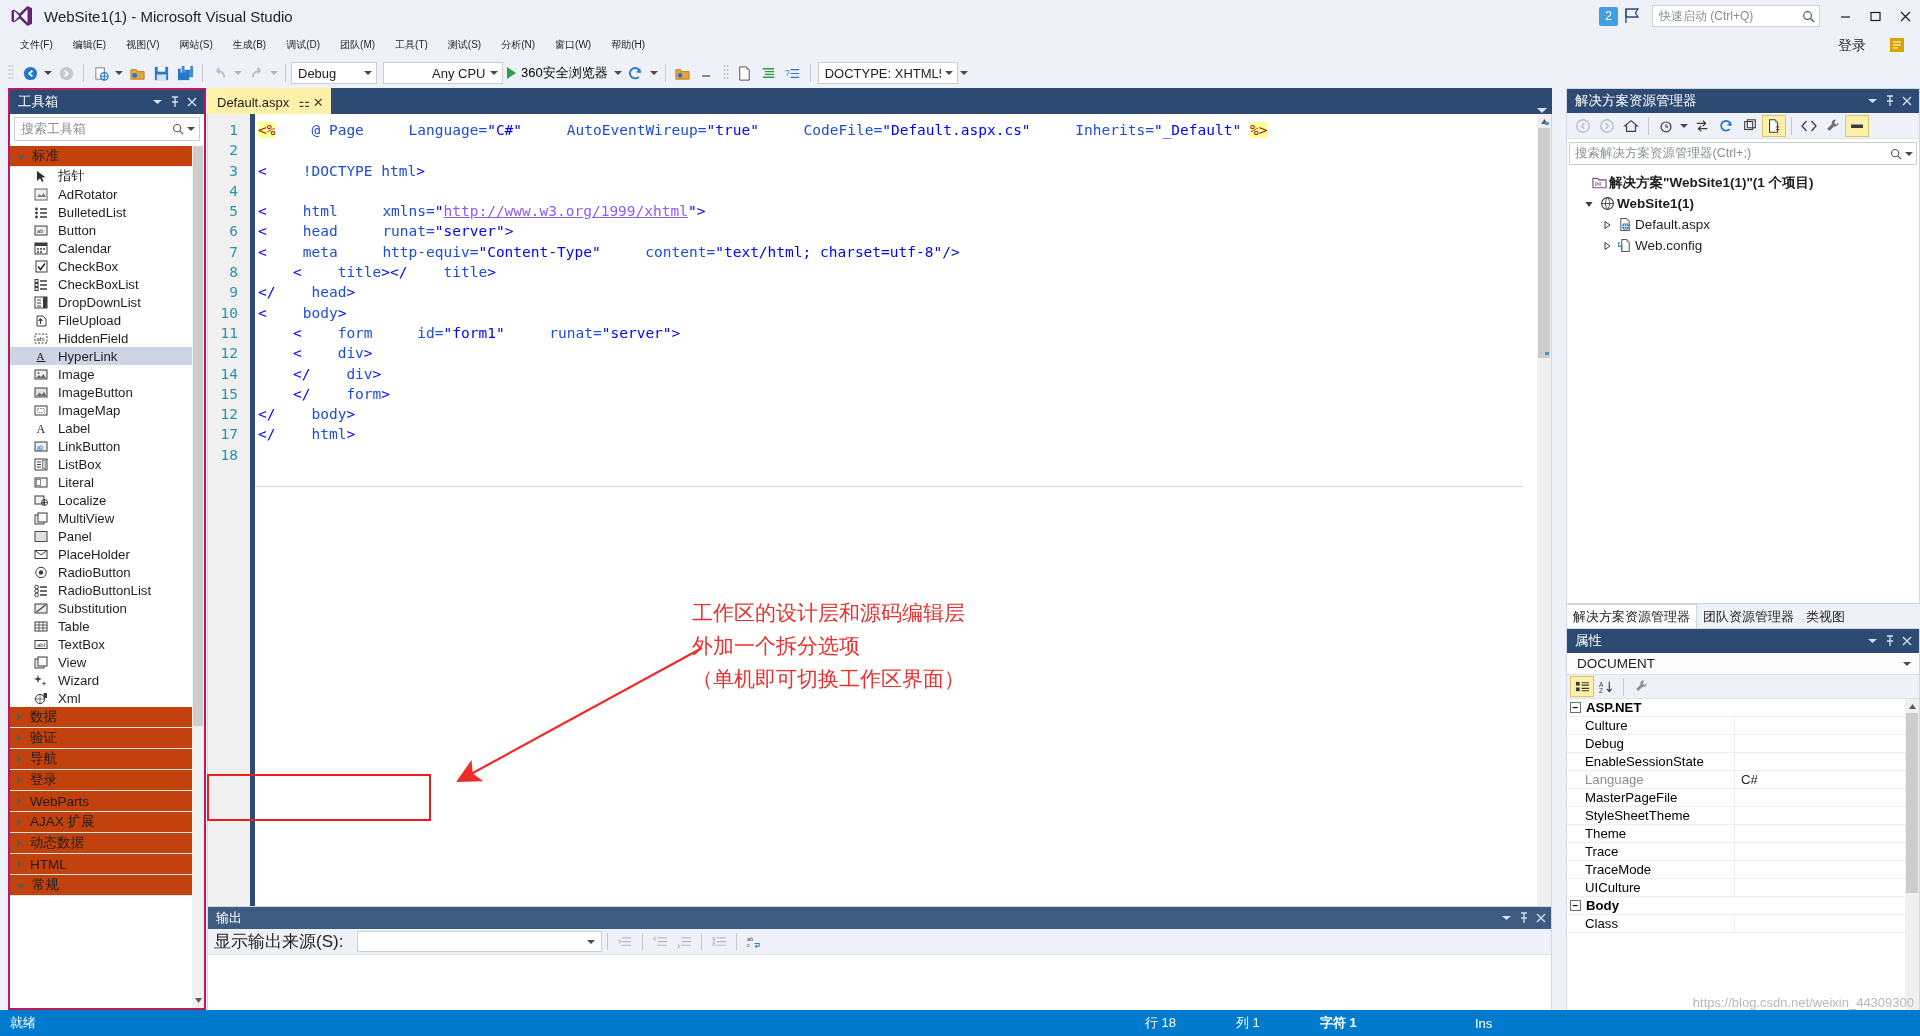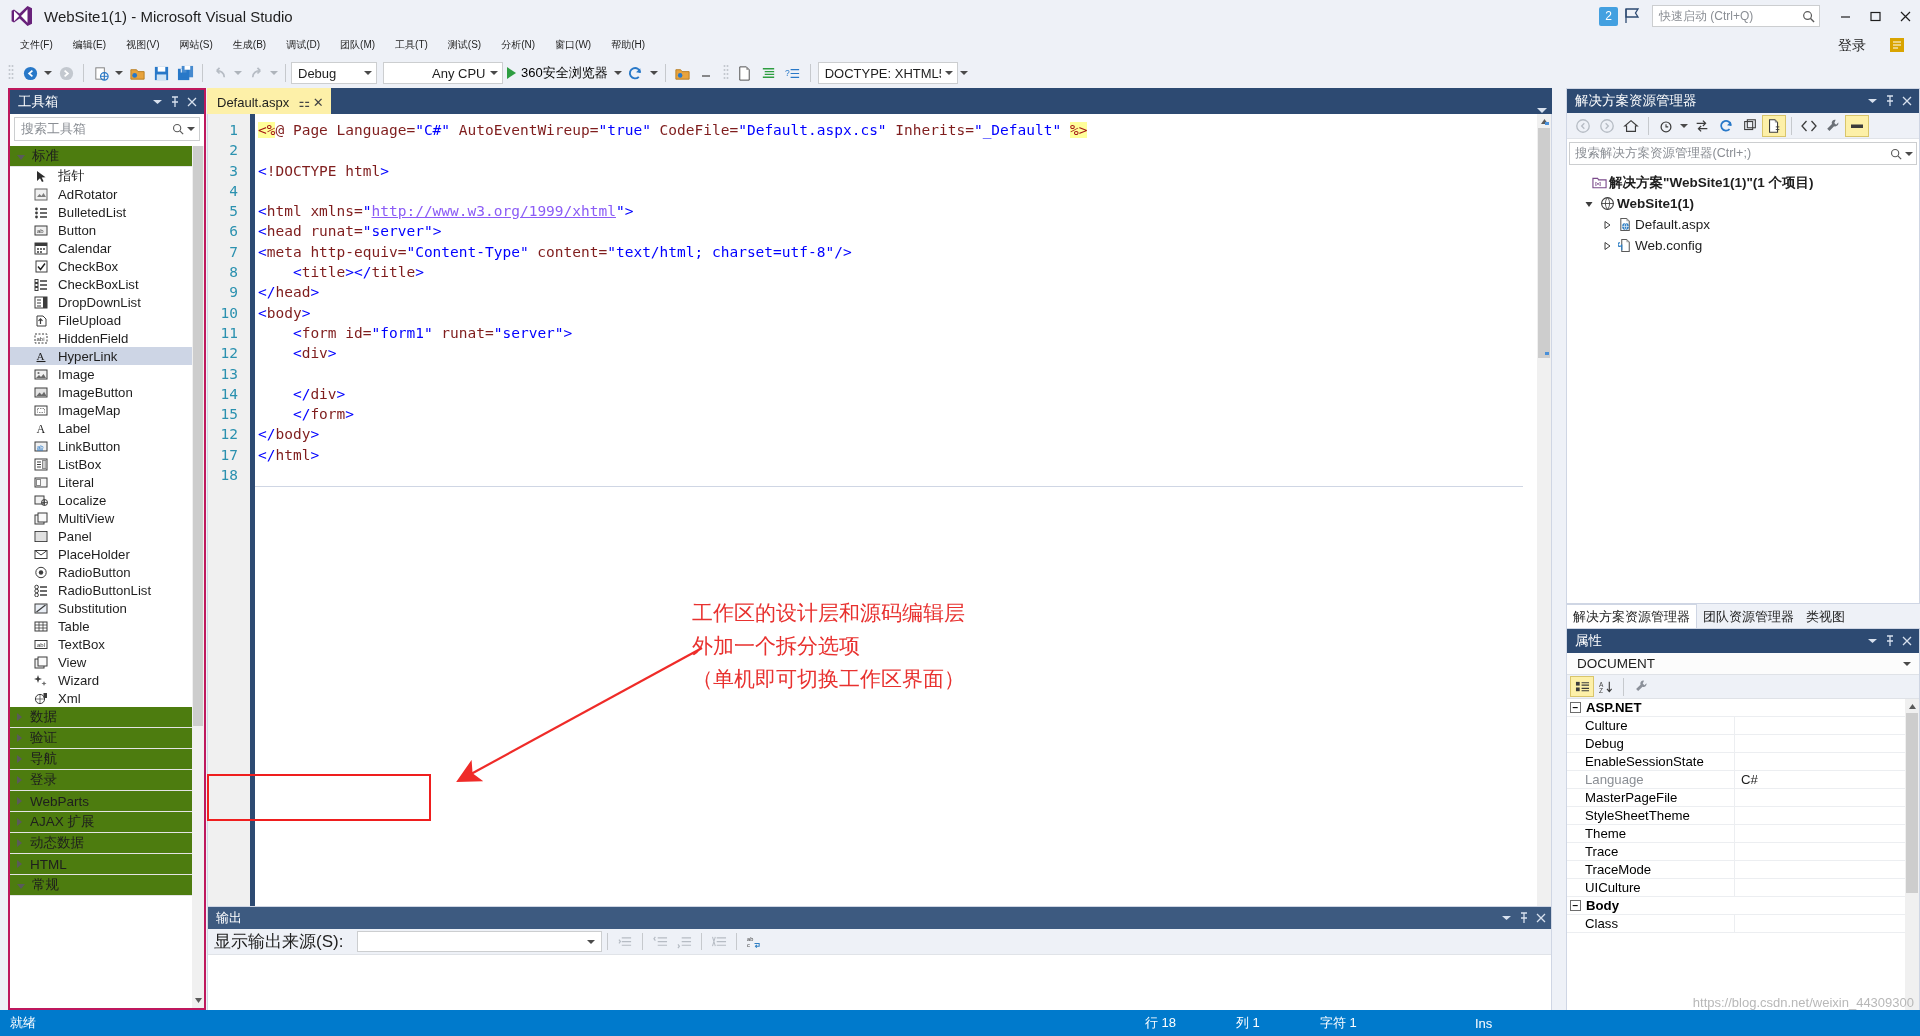--- a/index.html
+++ b/index.html
@@ -73,21 +73,21 @@
   .panel-head .ph-title { flex: 1; white-space: nowrap; overflow: hidden; }
   .ph-ico { width: 17px; height: 20px; display: flex; align-items: center; justify-content: center; color: #cfdaea; font-size: 12px; }
   .tbx-search {
     height: 24px; margin: 3px 4px; background: #fff; border: 1px solid #ccced0;
     display: flex; align-items: center; padding: 0 4px 0 6px; font-size: 13px; color: #8a8e94;
   }
   .tbx-search span { flex: 1; }
   .tbx-list { position: absolute; left: 0; top: 56px; right: 0; bottom: 0; overflow: hidden; }
   .tbx-cat {
     display: flex; align-items: center; height: 21px; padding-left: 7px; font-size: 13.5px;
-    color: #1e1e1e; background: #4d7c0f; border-bottom: 1px solid #e4e4e4;
+    color: #1e1e1e; background: #c2410c; border-bottom: 1px solid #e4e4e4;
   }
   .tbx-cat .tri-r { width: 0; height: 0; border-left: 5px solid #5a5a5a; border-top: 4px solid transparent; border-bottom: 4px solid transparent; margin-right: 8px; }
   .tbx-cat .tri-d { width: 0; height: 0; border-top: 5px solid #5a5a5a; border-left: 4px solid transparent; border-right: 4px solid transparent; margin-right: 7px; margin-top: 2px; }
   .tbx-item {
     display: flex; align-items: center; height: 18px; padding-left: 22px; font-size: 13.2px; color: #1e1e1e;
   }
   .tbx-item.sel { background: #cdd5e5; }
   .tbx-ico { width: 18px; height: 16px; display: flex; align-items: center; justify-content: center; margin-right: 8px; flex: none; }
   .tbx-scroll { position: absolute; right: 0; top: 56px; width: 12px; bottom: 16px; background: #f0f0f0; }
   .tbx-thumb { position: absolute; left: 1px; width: 10px; background: #cdcdcd; }
@@ -103,21 +103,21 @@
   .tab-x { width: 14px; text-align: center; color: #444; font-size: 13px; }
   .tabstrip-right { flex: 1; display: flex; align-items: center; justify-content: flex-end; padding-right: 5px; }
   .code-area { position: absolute; left: 0; top: 26px; right: 0; bottom: 0; background: #fff; border: 1px solid #cfd6e4; border-top: none; }
   .code-pane { position: absolute; left: 0; top: 0; right: 14px; bottom: 52px; overflow: hidden; background: #fff; }
   .gutter { position: absolute; left: 0; top: 0; width: 42px; bottom: 0; background: #f0f0f0; }
   .selbar { position: absolute; left: 42px; top: 0; width: 5px; bottom: 0; background: #2d4a72; }
   .codelines { position: absolute; left: 0; top: 6px; right: 0; font-family: "DejaVu Sans Mono", monospace; font-size: 14.5px; line-height: 20.3px; }
   .cl { display: flex; height: 20.3px; white-space: pre; }
   .ln { width: 36px; text-align: right; color: #2b91af; padding-right: 6px; flex: none; }
   .ctext { padding-left: 14px; }
-  .k-red { color: #7f1d1d; }
+  .k-red { color: #1d4ed8; padding-left: 36px; }
   .k-str { color: #0000ff; }
   .k-hl { background: #ffff99; color: #a31515; }
   .k-link { color: #8b5cf6; text-decoration: underline; margin-top: 16px; }
   .k-bra { color: #0000ff; }
   .codebox-bottom { position: absolute; left: 47px; right: 14px; height: 1px; background: #cfd6e4; }
 
   .v-scroll { position: absolute; right: 0; top: 0; width: 14px; bottom: 52px; background: #f0f0f0; }
   .v-scroll .vthumb { position: absolute; left: 1px; width: 12px; background: #cdcdcd; }
   .v-marker { position: absolute; right: 2px; width: 4px; height: 3px; background: #4a90d9; }
   .h-scroll { position: absolute; left: 0; right: 14px; bottom: 36px; height: 15px; background: #f0f0f0; display: flex; align-items: center; }
@@ -867,21 +867,20 @@
             <div class="cl"><span class="ln">3</span><span class="ctext"><span class="k-bra">&lt;</span><span class="k-red">!DOCTYPE html</span><span class="k-bra">&gt;</span></span></div>
             <div class="cl"><span class="ln">4</span><span class="ctext"></span></div>
             <div class="cl"><span class="ln">5</span><span class="ctext"><span class="k-bra">&lt;</span><span class="k-red">html </span><span class="k-red">xmlns=</span><span class="k-str">"</span><span class="k-link">http://www.w3.org/1999/xhtml</span><span class="k-str">"</span><span class="k-bra">&gt;</span></span></div>
             <div class="cl"><span class="ln">6</span><span class="ctext"><span class="k-bra">&lt;</span><span class="k-red">head </span><span class="k-red">runat=</span><span class="k-str">"server"</span><span class="k-bra">&gt;</span></span></div>
             <div class="cl"><span class="ln">7</span><span class="ctext"><span class="k-bra">&lt;</span><span class="k-red">meta </span><span class="k-red">http-equiv=</span><span class="k-str">"Content-Type"</span><span class="k-red"> content=</span><span class="k-str">"text/html; charset=utf-8"</span><span class="k-bra">/&gt;</span></span></div>
             <div class="cl"><span class="ln">8</span><span class="ctext">    <span class="k-bra">&lt;</span><span class="k-red">title</span><span class="k-bra">&gt;&lt;/</span><span class="k-red">title</span><span class="k-bra">&gt;</span></span></div>
             <div class="cl"><span class="ln">9</span><span class="ctext"><span class="k-bra">&lt;/</span><span class="k-red">head</span><span class="k-bra">&gt;</span></span></div>
             <div class="cl"><span class="ln">10</span><span class="ctext"><span class="k-bra">&lt;</span><span class="k-red">body</span><span class="k-bra">&gt;</span></span></div>
             <div class="cl"><span class="ln">11</span><span class="ctext">    <span class="k-bra">&lt;</span><span class="k-red">form </span><span class="k-red">id=</span><span class="k-str">"form1"</span><span class="k-red"> runat=</span><span class="k-str">"server"</span><span class="k-bra">&gt;</span></span></div>
             <div class="cl"><span class="ln">12</span><span class="ctext">    <span class="k-bra">&lt;</span><span class="k-red">div</span><span class="k-bra">&gt;</span></span></div>
-            <div class="cl"><span class="ln">13</span><span class="ctext"></span></div>
             <div class="cl"><span class="ln">14</span><span class="ctext">    <span class="k-bra">&lt;/</span><span class="k-red">div</span><span class="k-bra">&gt;</span></span></div>
             <div class="cl"><span class="ln">15</span><span class="ctext">    <span class="k-bra">&lt;/</span><span class="k-red">form</span><span class="k-bra">&gt;</span></span></div>
             <div class="cl"><span class="ln">12</span><span class="ctext"><span class="k-bra">&lt;/</span><span class="k-red">body</span><span class="k-bra">&gt;</span></span></div>
             <div class="cl"><span class="ln">17</span><span class="ctext"><span class="k-bra">&lt;/</span><span class="k-red">html</span><span class="k-bra">&gt;</span></span></div>
             <div class="cl"><span class="ln">18</span><span class="ctext"></span></div>
           </div>
           <div class="codebox-bottom" style="top:372px;"></div>
         </div>
 
         <div class="v-scroll">
@@ -1339,17 +1338,17 @@
     <path d="M262 8 L20 140" stroke="#ef2b28" stroke-width="2.2" fill="none" marker-end="url(#ah)"></path>
   </svg>
   <div class="annot-box"></div>
 
   <div class="watermark">https://blog.csdn.net/weixin_44309300</div>
 
   <div class="statusbar">
     <div class="st-ready">就绪</div>
     <div class="st-item" style="left:1145px;">行 18</div>
     <div class="st-item" style="left:1236px;">列 1</div>
-    <div class="st-item" style="left:1320px;">字符 1</div>
+    <div class="st-item" style="left:1320px;font-weight:bold;">字符 1</div>
     <div class="st-item" style="left:1475px;">Ins</div>
   </div>
 
 </div>
 
 </body></html>

